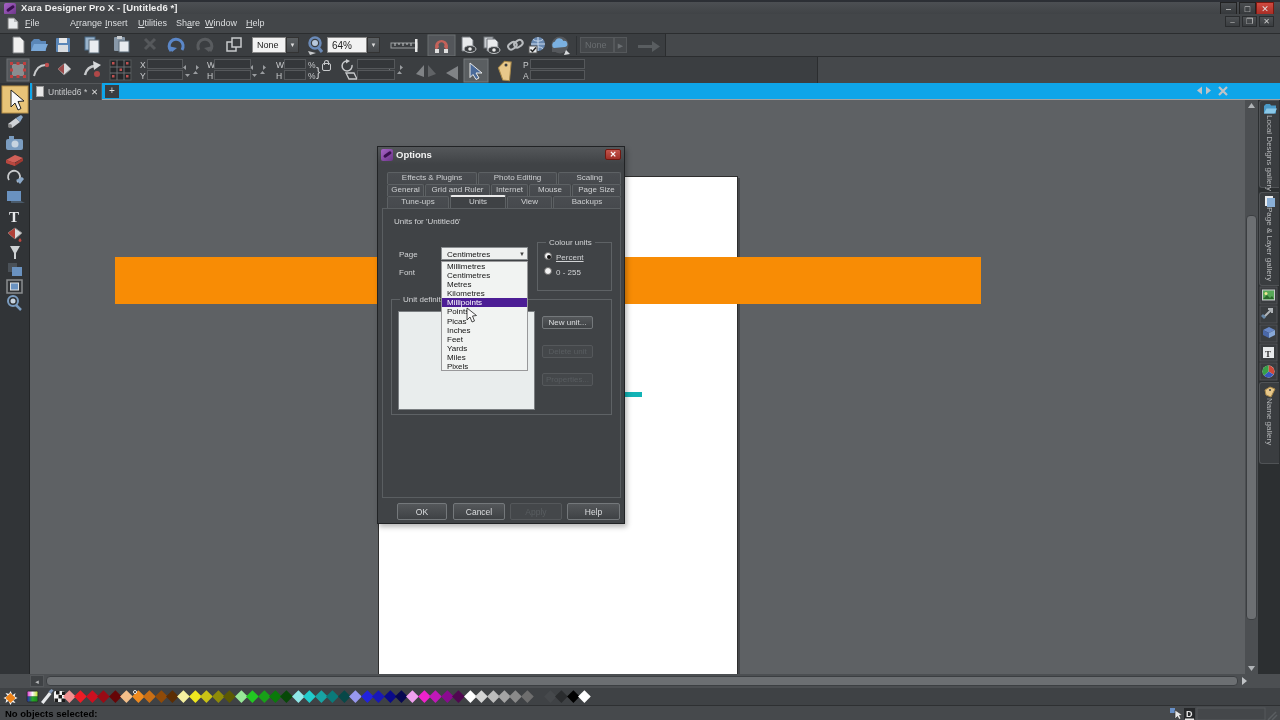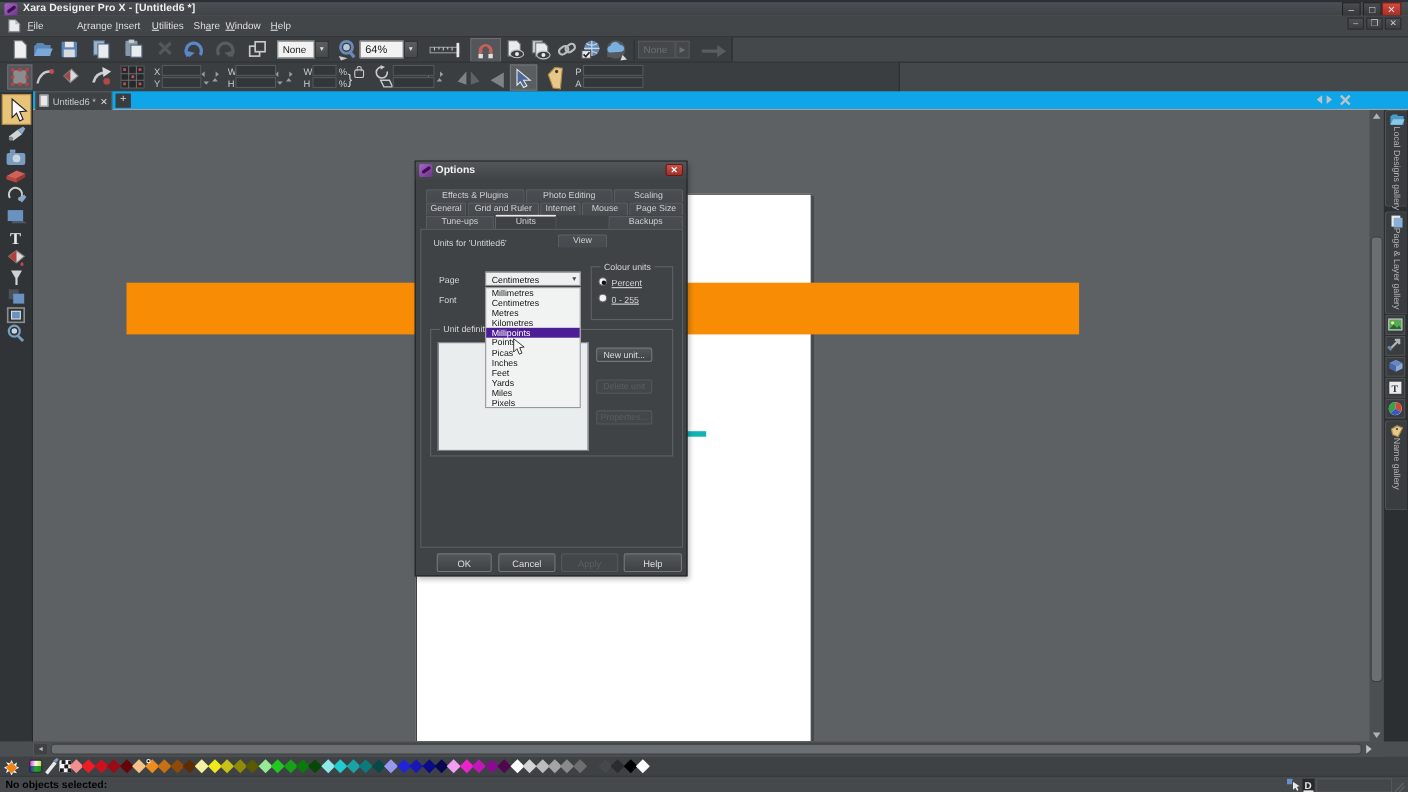--- a/index.html
+++ b/index.html
@@ -456,37 +456,37 @@
     <div class="dtab" style="left:9px;  top:25px; width:90px;">Effects &amp; Plugins</div>
     <div class="dtab" style="left:100px;top:25px; width:79px;">Photo Editing</div>
     <div class="dtab" style="left:180px;top:25px; width:63px;">Scaling</div>
     <div class="dtab" style="left:9px;  top:37px; width:37px;">General</div>
     <div class="dtab" style="left:47px; top:37px; width:65px;">Grid and Ruler</div>
     <div class="dtab" style="left:113px;top:37px; width:37px;">Internet</div>
     <div class="dtab" style="left:151px;top:37px; width:42px;">Mouse</div>
     <div class="dtab" style="left:194px;top:37px; width:49px;">Page Size</div>
     <div class="dtab" style="left:9px;  top:49px; width:62px;">Tune-ups</div>
     <div class="dtab active" style="left:72px; top:48px; width:56px; height:14px;">Units</div>
-    <div class="dtab" style="left:129px;top:49px; width:45px;margin-top:17px;">View</div>
+    <div class="dtab" style="left:129px;top:49px; width:45px;">View</div>
     <div class="dtab" style="left:175px;top:49px; width:68px;">Backups</div>
     <div id="tabpane"></div>
     <div class="lbl" style="left:16px; top:70px;">Units for 'Untitled6'</div>
     <div class="grp" style="left:13px; top:152px; width:221px; height:116px;">
         <span class="glabel">Unit definitions</span>
       </div>
     <div id="listbox"></div>
     <div class="lbl" style="left:21px; top:103px;">Page</div>
     <div class="lbl" style="left:21px; top:121px;">Font</div>
     <div class="grp" style="left:159px; top:95px; width:75px; height:49px;">
         <span class="glabel">Colour units</span>
       </div>
     <div class="radio on" style="left:166px; top:105px;"></div>
     <div class="lbl" style="left:178px; top:106px;text-decoration:underline;">Percent</div>
     <div class="radio" style="left:166px; top:120px;"></div>
-    <div class="lbl" style="left:178px; top:121px;text-decoration:underline;">0 - 255</div>
+    <div class="lbl" style="left:178px; top:121px;">0 - 255</div>
     <div id="combo">
       <span style="position:absolute;left:5px;top:2px;">Centimetres</span>
       <span style="position:absolute;right:2px;top:3px;color:#444;font-size:6px;">▼</span>
     </div>
     <div id="ddlist">
       <div class="dditem">Millimetres</div>
       <div class="dditem">Centimetres</div>
       <div class="dditem">Metres</div>
       <div class="dditem">Kilometres</div>
       <div class="dditem sel">Millipoints</div>

